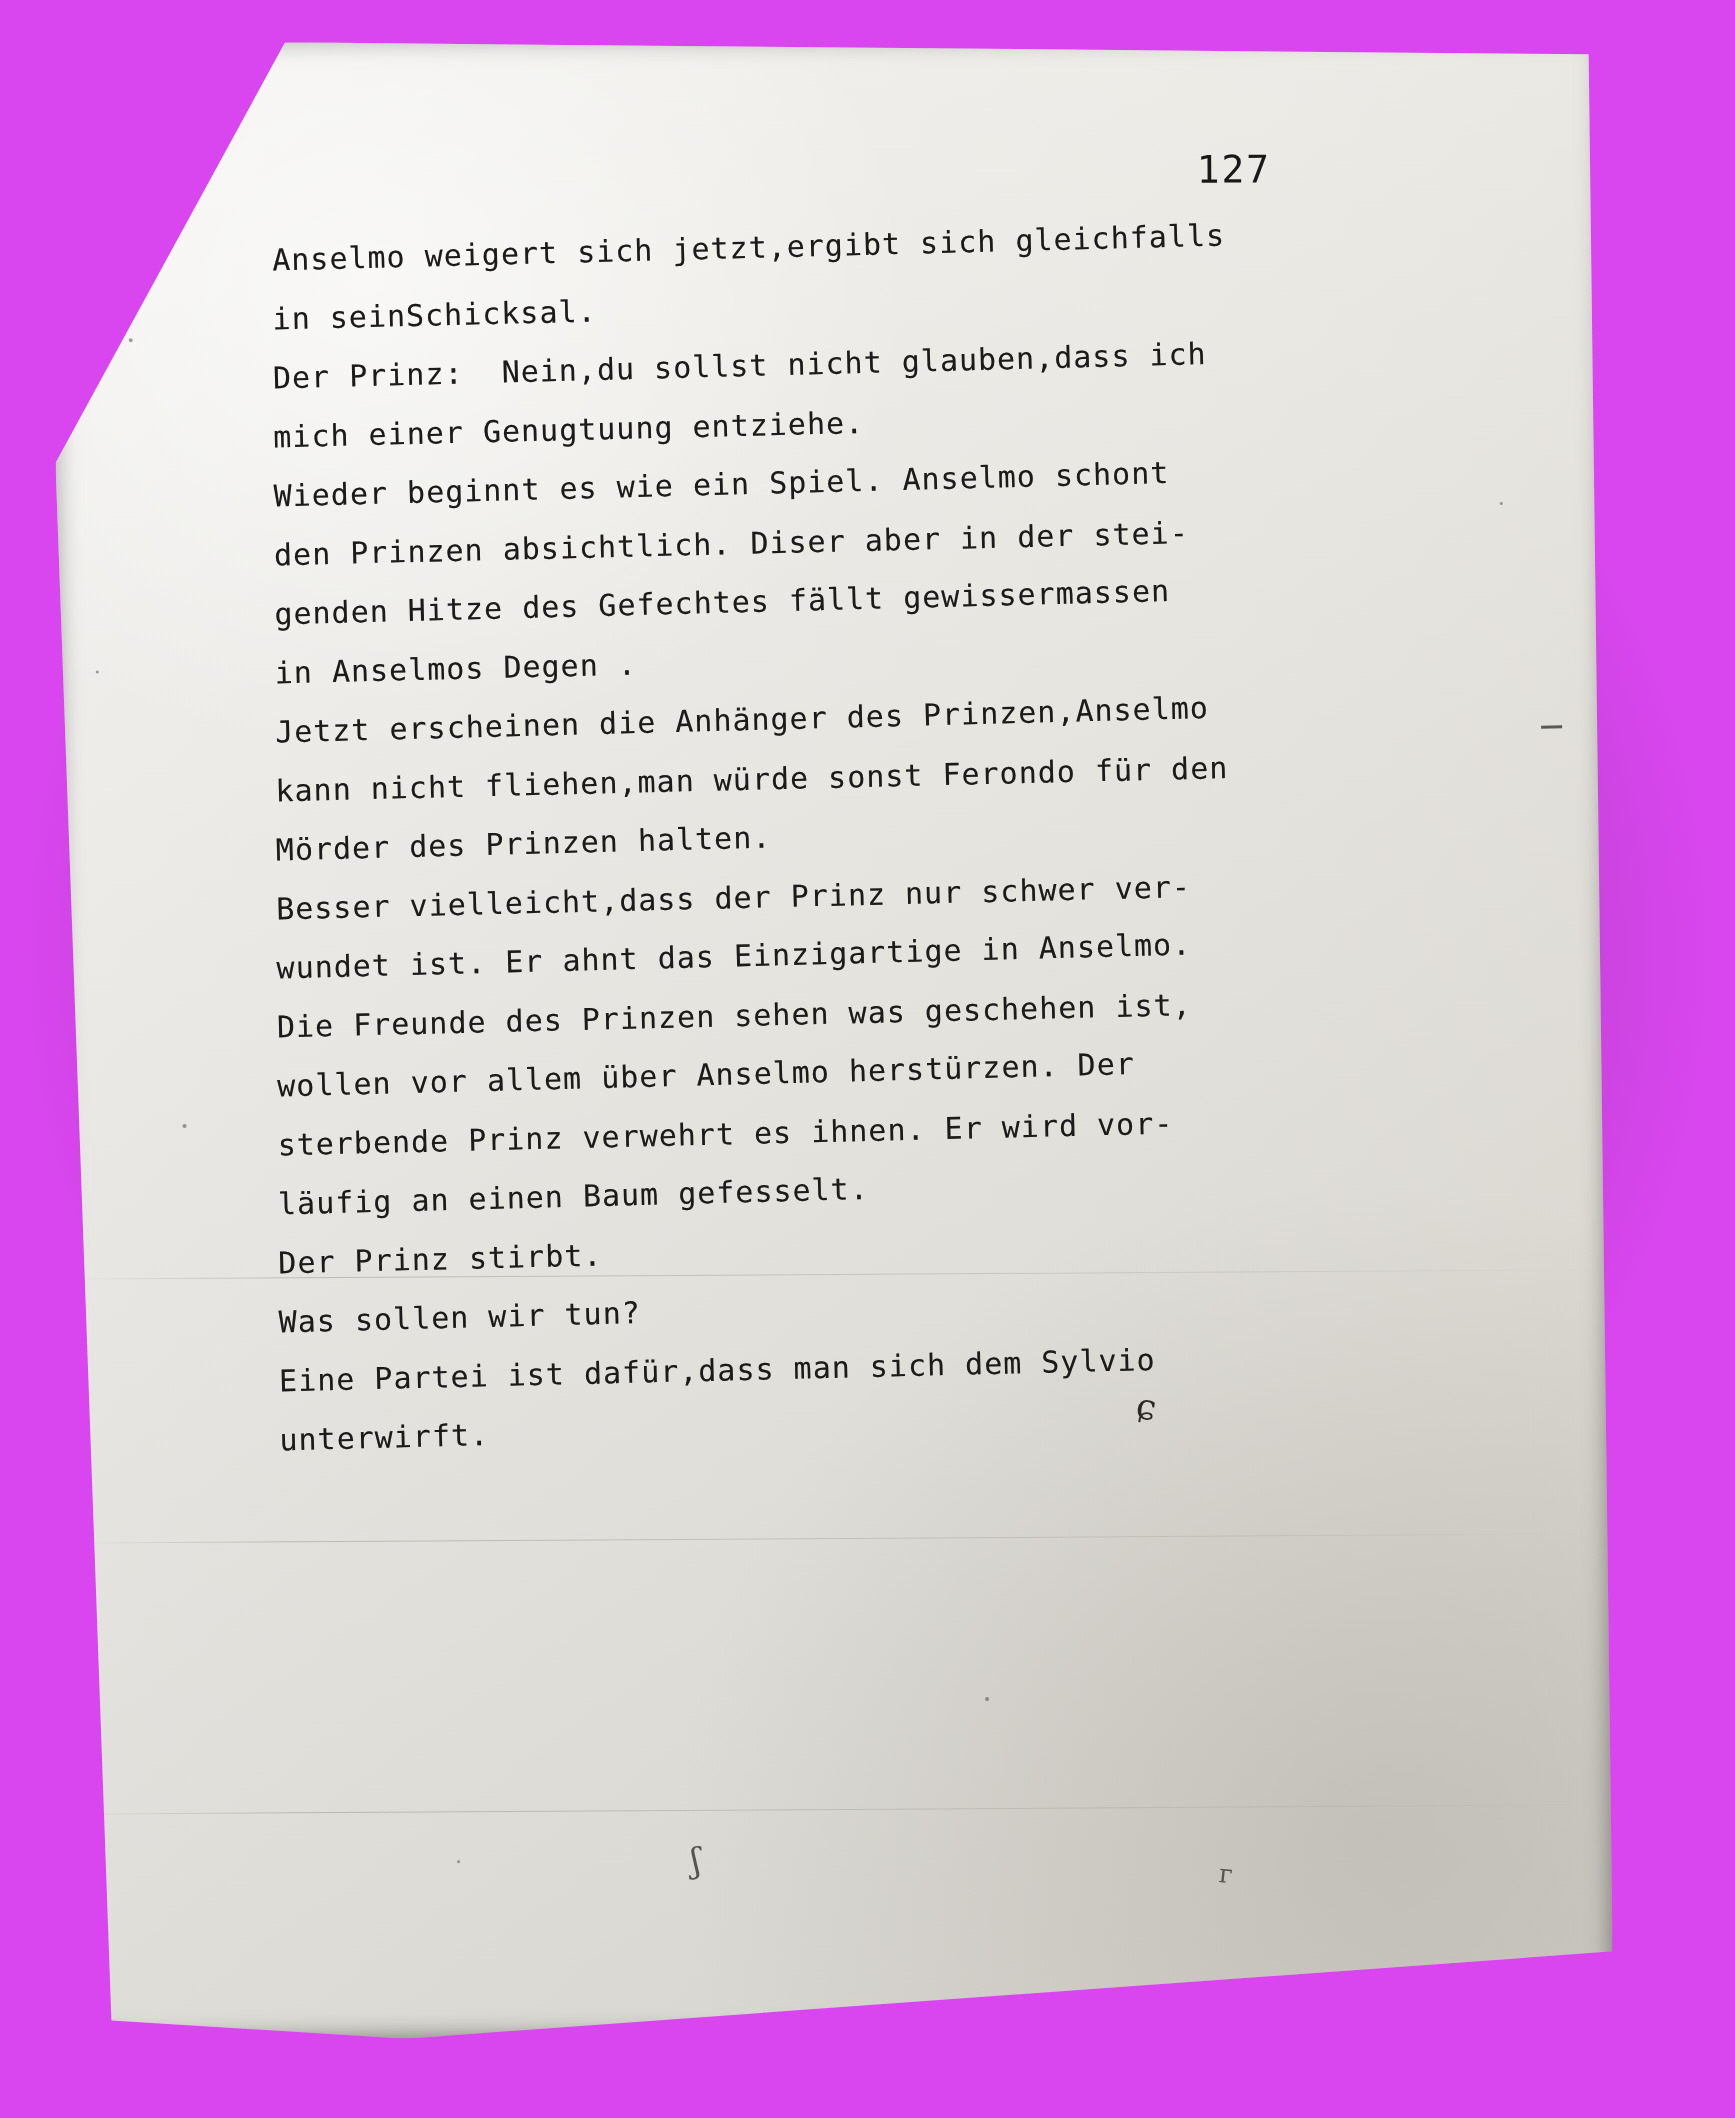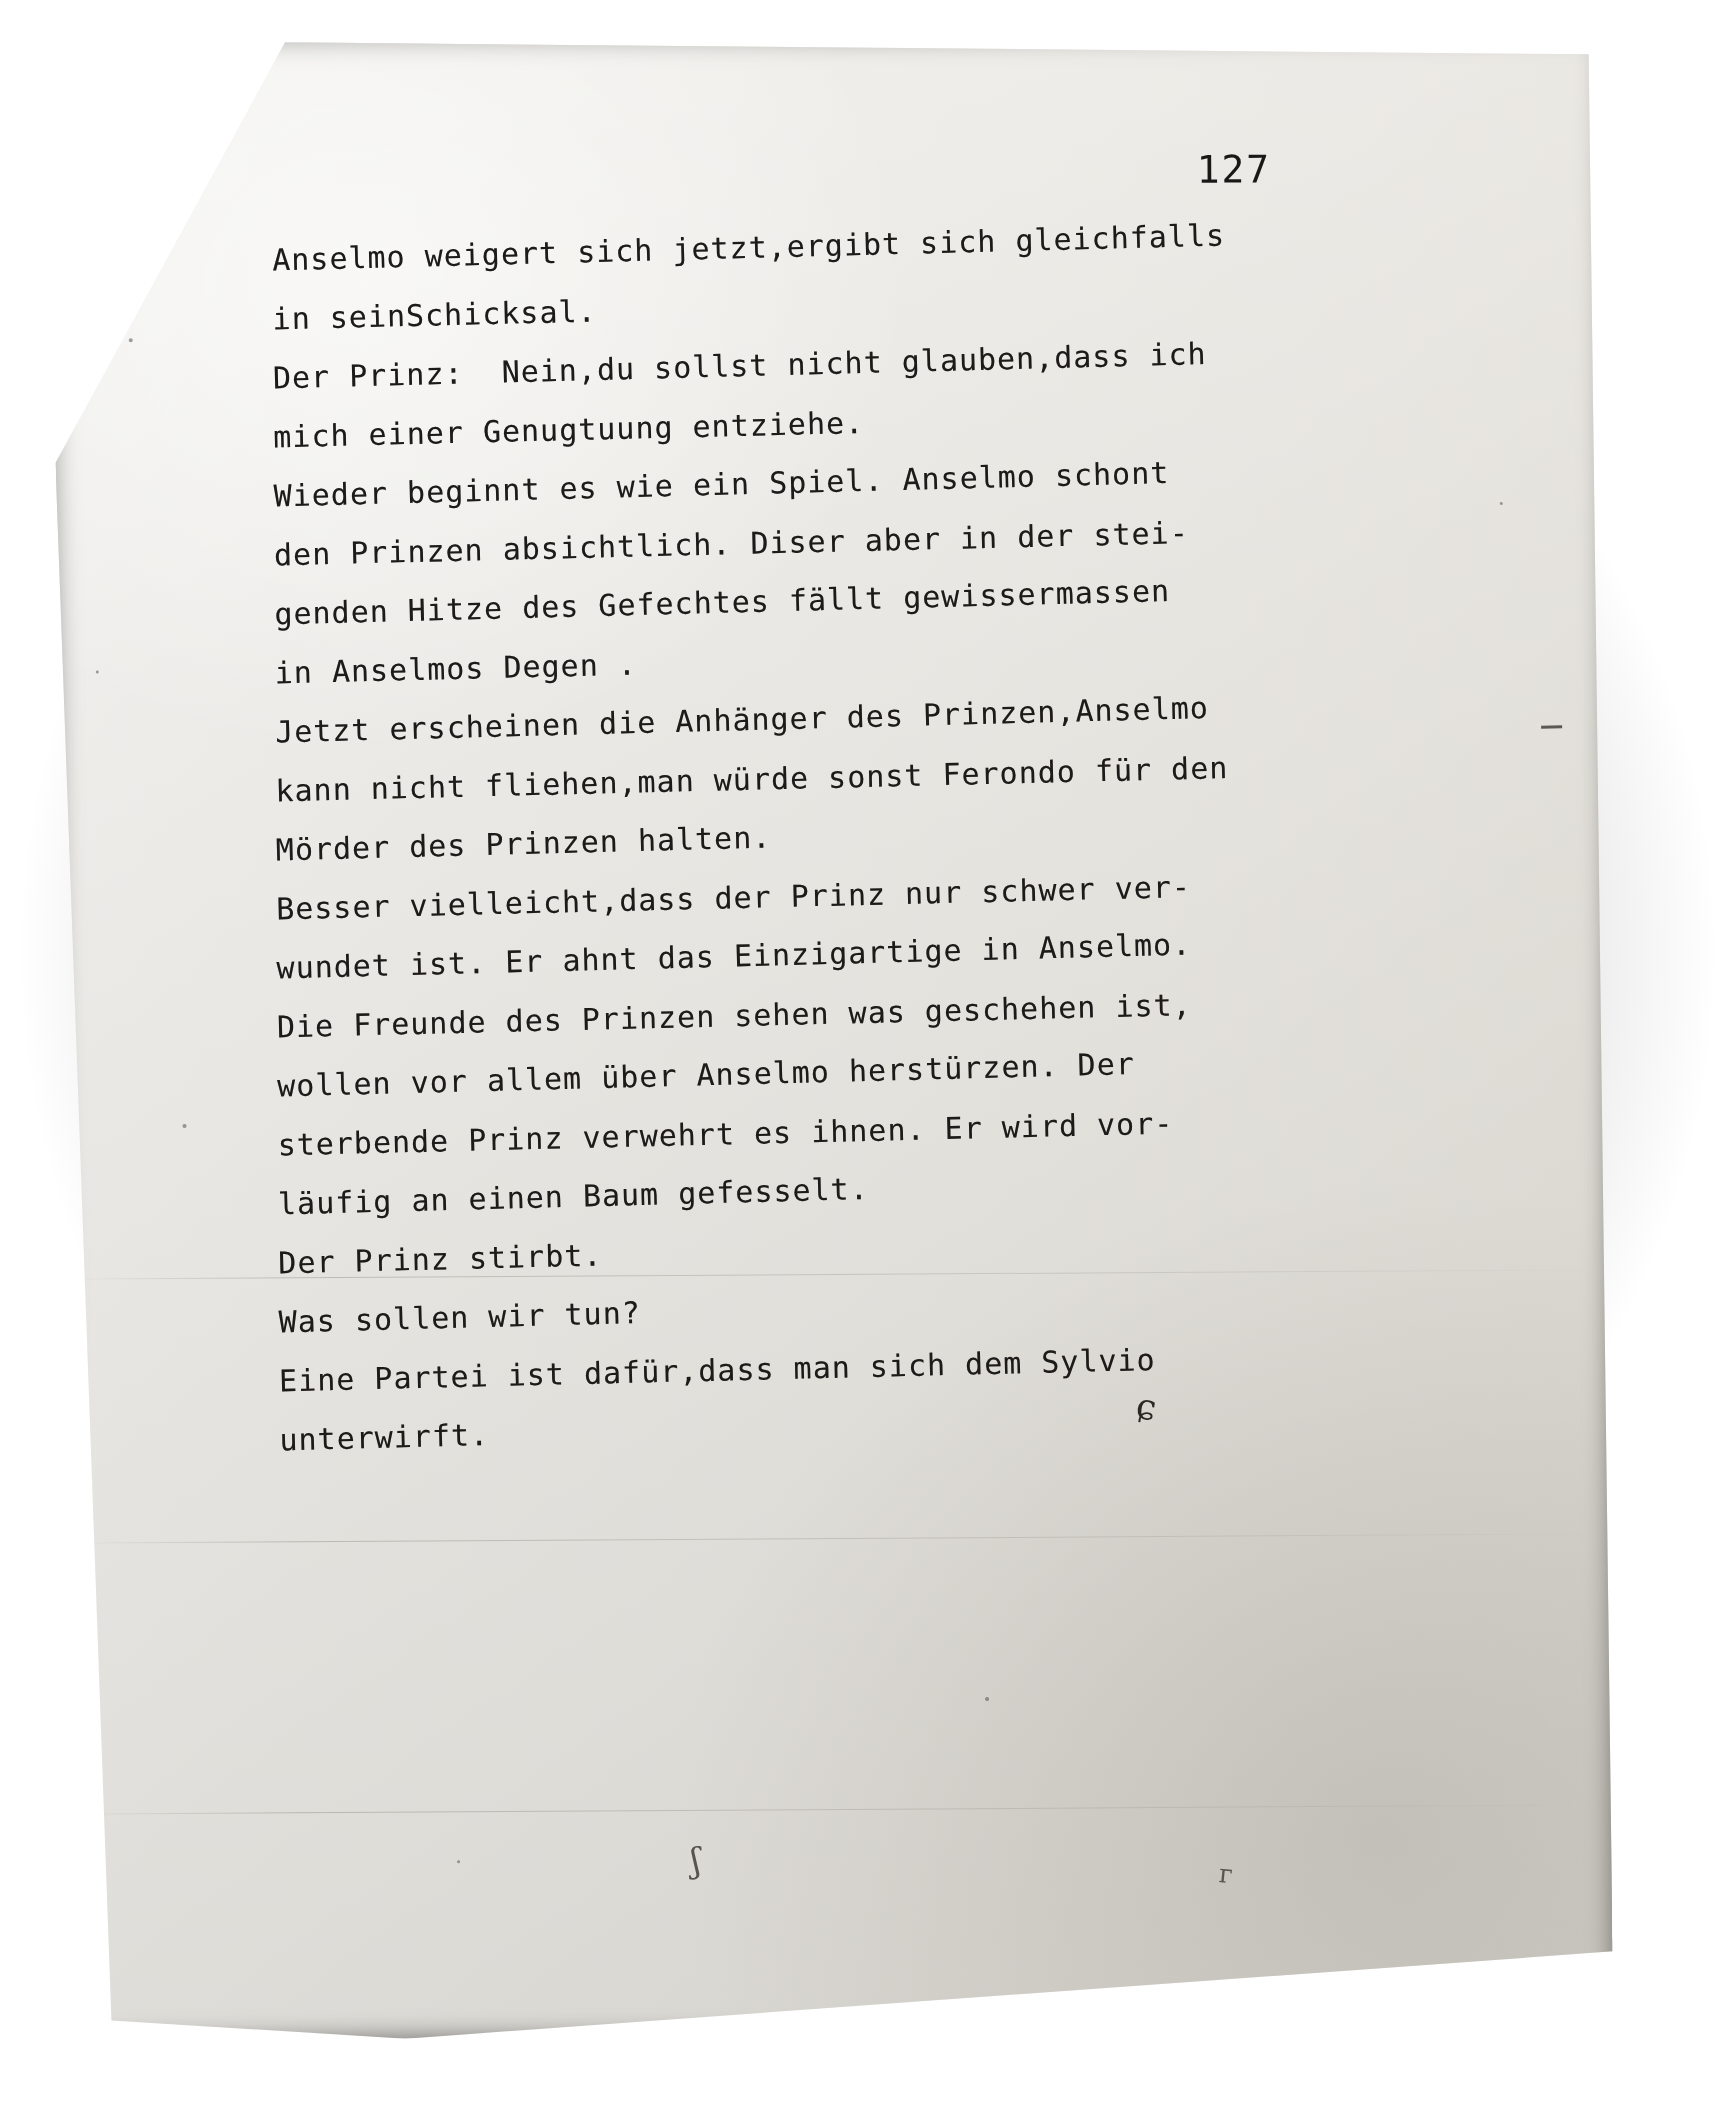--- a/index.html
+++ b/index.html
@@ -10,21 +10,21 @@
   body {
     width: 1735px;
     height: 2119px;
     overflow: hidden;
     font-family: "DejaVu Sans Mono", monospace;
   }
 
   #scan {
     position: absolute;
     inset: 0;
-    background: #ffffff;
+    background: #d946ef;
     overflow: hidden;
   }
 
   
   .surround-glow {
     position: absolute;
     left: 0; top: 0; right: 0; bottom: 0;
     background:
       radial-gradient(ellipse 70% 55% at 50% 45%, rgba(40,40,40,0.55) 0%, rgba(5,5,5,0.0) 70%);
     pointer-events: none;

